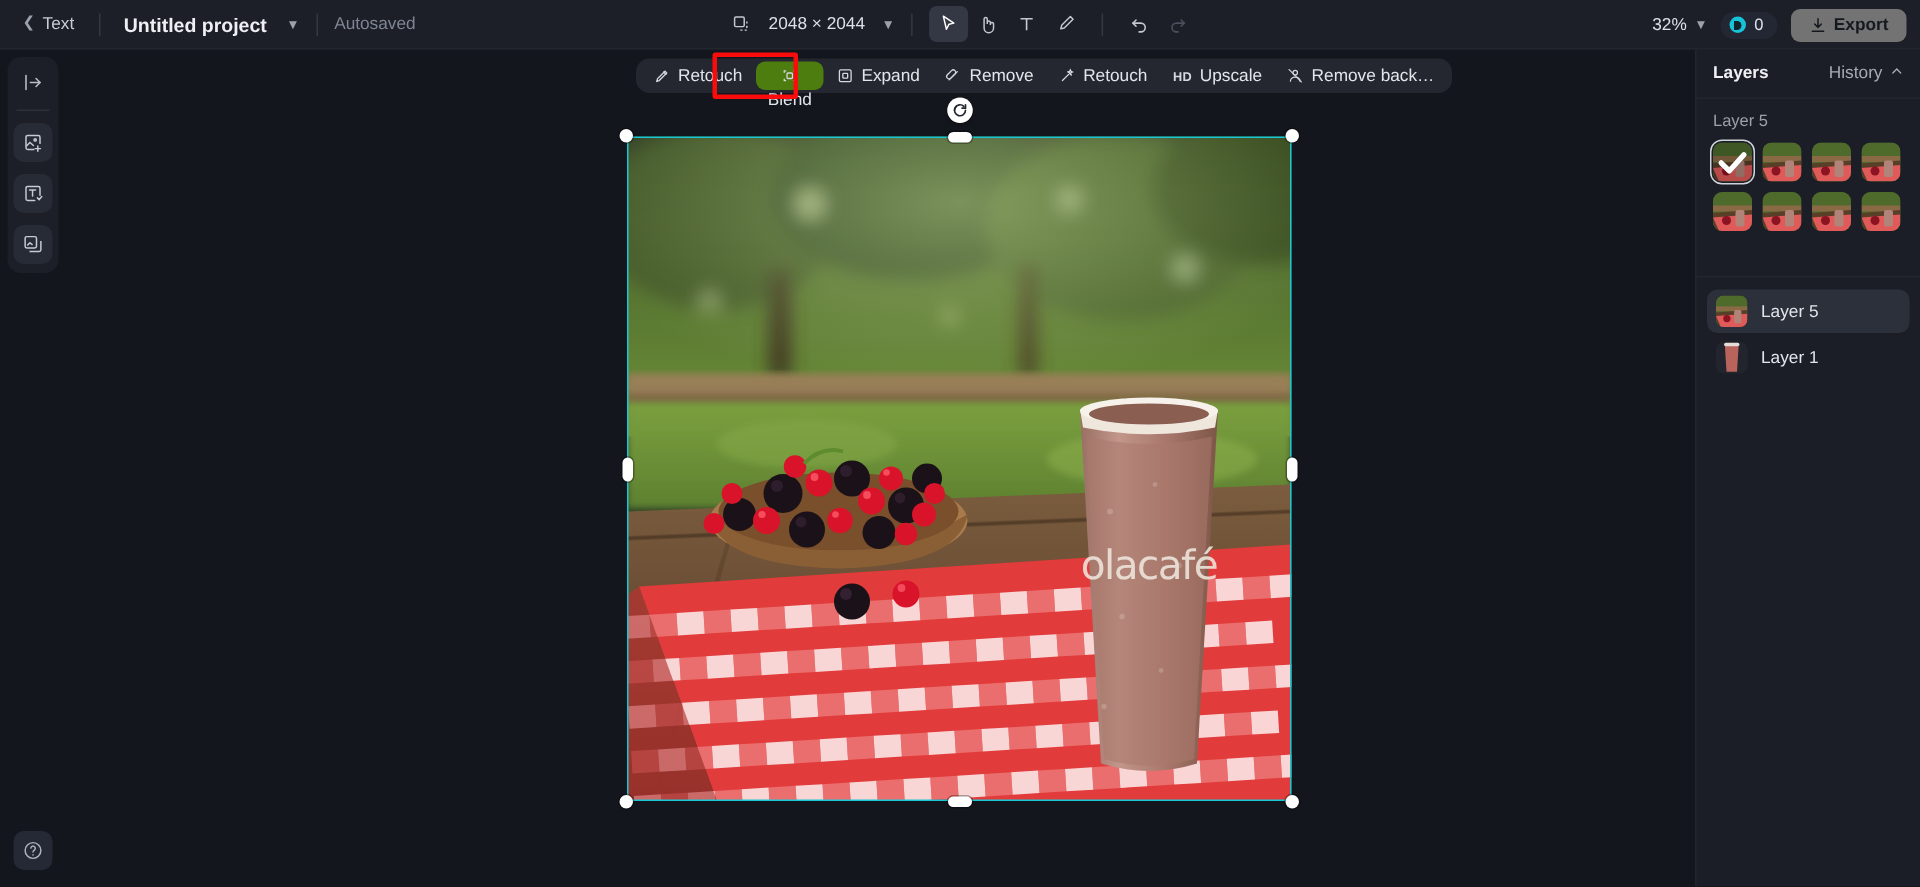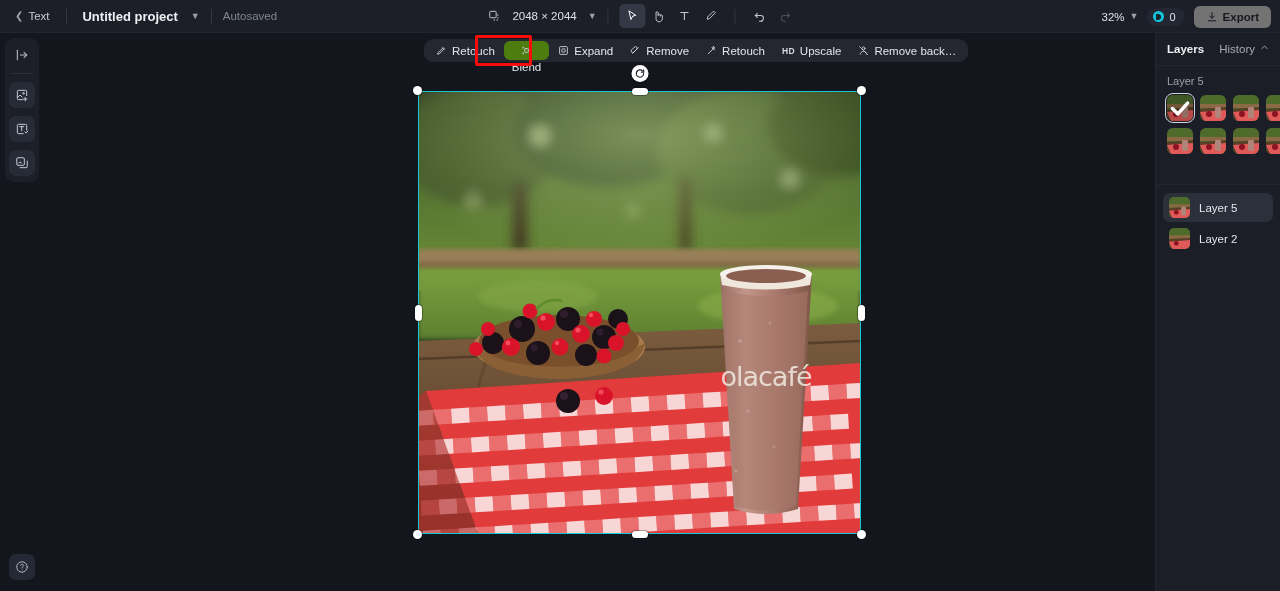--- a/index.html
+++ b/index.html
@@ -180,21 +180,21 @@
   .help-btn {
     position: absolute; left: 9px; bottom: 11px;
     width: 26px; height: 26px; border-radius: 7px; background: #252935;
     display: flex; align-items: center; justify-content: center;
     cursor: pointer; color: #aeb3bd; z-index: 20;
   }
 
   
   .right-panel {
     position: absolute; right: 0; top: 33px;
-    width: 125px; height: 558px; background: #1b1e26;
+    width: 150px; height: 558px; background: #1b1e26;
     border-left: 1px solid #23262f;
     display: flex; flex-direction: column;
   }
   .rp-head {
     height: 33px; display: flex; align-items: center; justify-content: space-between;
     padding: 0 11px 0 11px; border-bottom: 1px solid #23262f;
   }
   .rp-title { font-size: 11.5px; font-weight: 700; color: #eef0f4; }
   .rp-hist {
     display: flex; align-items: flex-start; gap: 5px;
@@ -851,27 +851,24 @@
               <rect y="9" width="26" height="4" fill="#8a6a45"></rect>
               <path d="M0 14 L26 12 L26 26 L0 26Z" fill="#5a3f28"></path>
               <path d="M0 17 L26 15 L26 26 L4 26Z" fill="#e05a5a"></path>
               <circle cx="9" cy="19" r="3" fill="#8b1322"></circle>
               <rect x="15" y="12" width="6" height="11" rx="1.4" fill="#b08478"></rect>
             </svg>
         </span>
         <span class="lr-name">Layer 5</span>
       </div>
       <div class="layer-row">
-        <span class="lr-thumb">
-          <svg viewBox="0 0 26 26" preserveAspectRatio="none">
-              <rect width="26" height="26" fill="#4e6b2c"></rect>
-              <rect y="9" width="26" height="4" fill="#8a6a45"></rect>
-              <path d="M0 14 L26 12 L26 26 L0 26Z" fill="#5a3f28"></path>
-              <path d="M0 17 L26 15 L26 26 L4 26Z" fill="#e05a5a"></path>
-              <circle cx="9" cy="19" r="3" fill="#8b1322"></circle>
+        <span class="lr-thumb plain">
+          <svg width="10" height="14" viewBox="0 0 12 18">
+              <path d="M2 1h8l-1 16H3z" fill="#b8635b"></path>
+              <rect x="1.6" y="0.4" width="8.8" height="2" rx="1" fill="#e6ded6"></rect>
             </svg>
         </span>
-        <span class="lr-name">Layer 2</span>
+        <span class="lr-name">Layer 1</span>
       </div>
     </div>
   </div>
 
 </div>
 
 </body></html>

